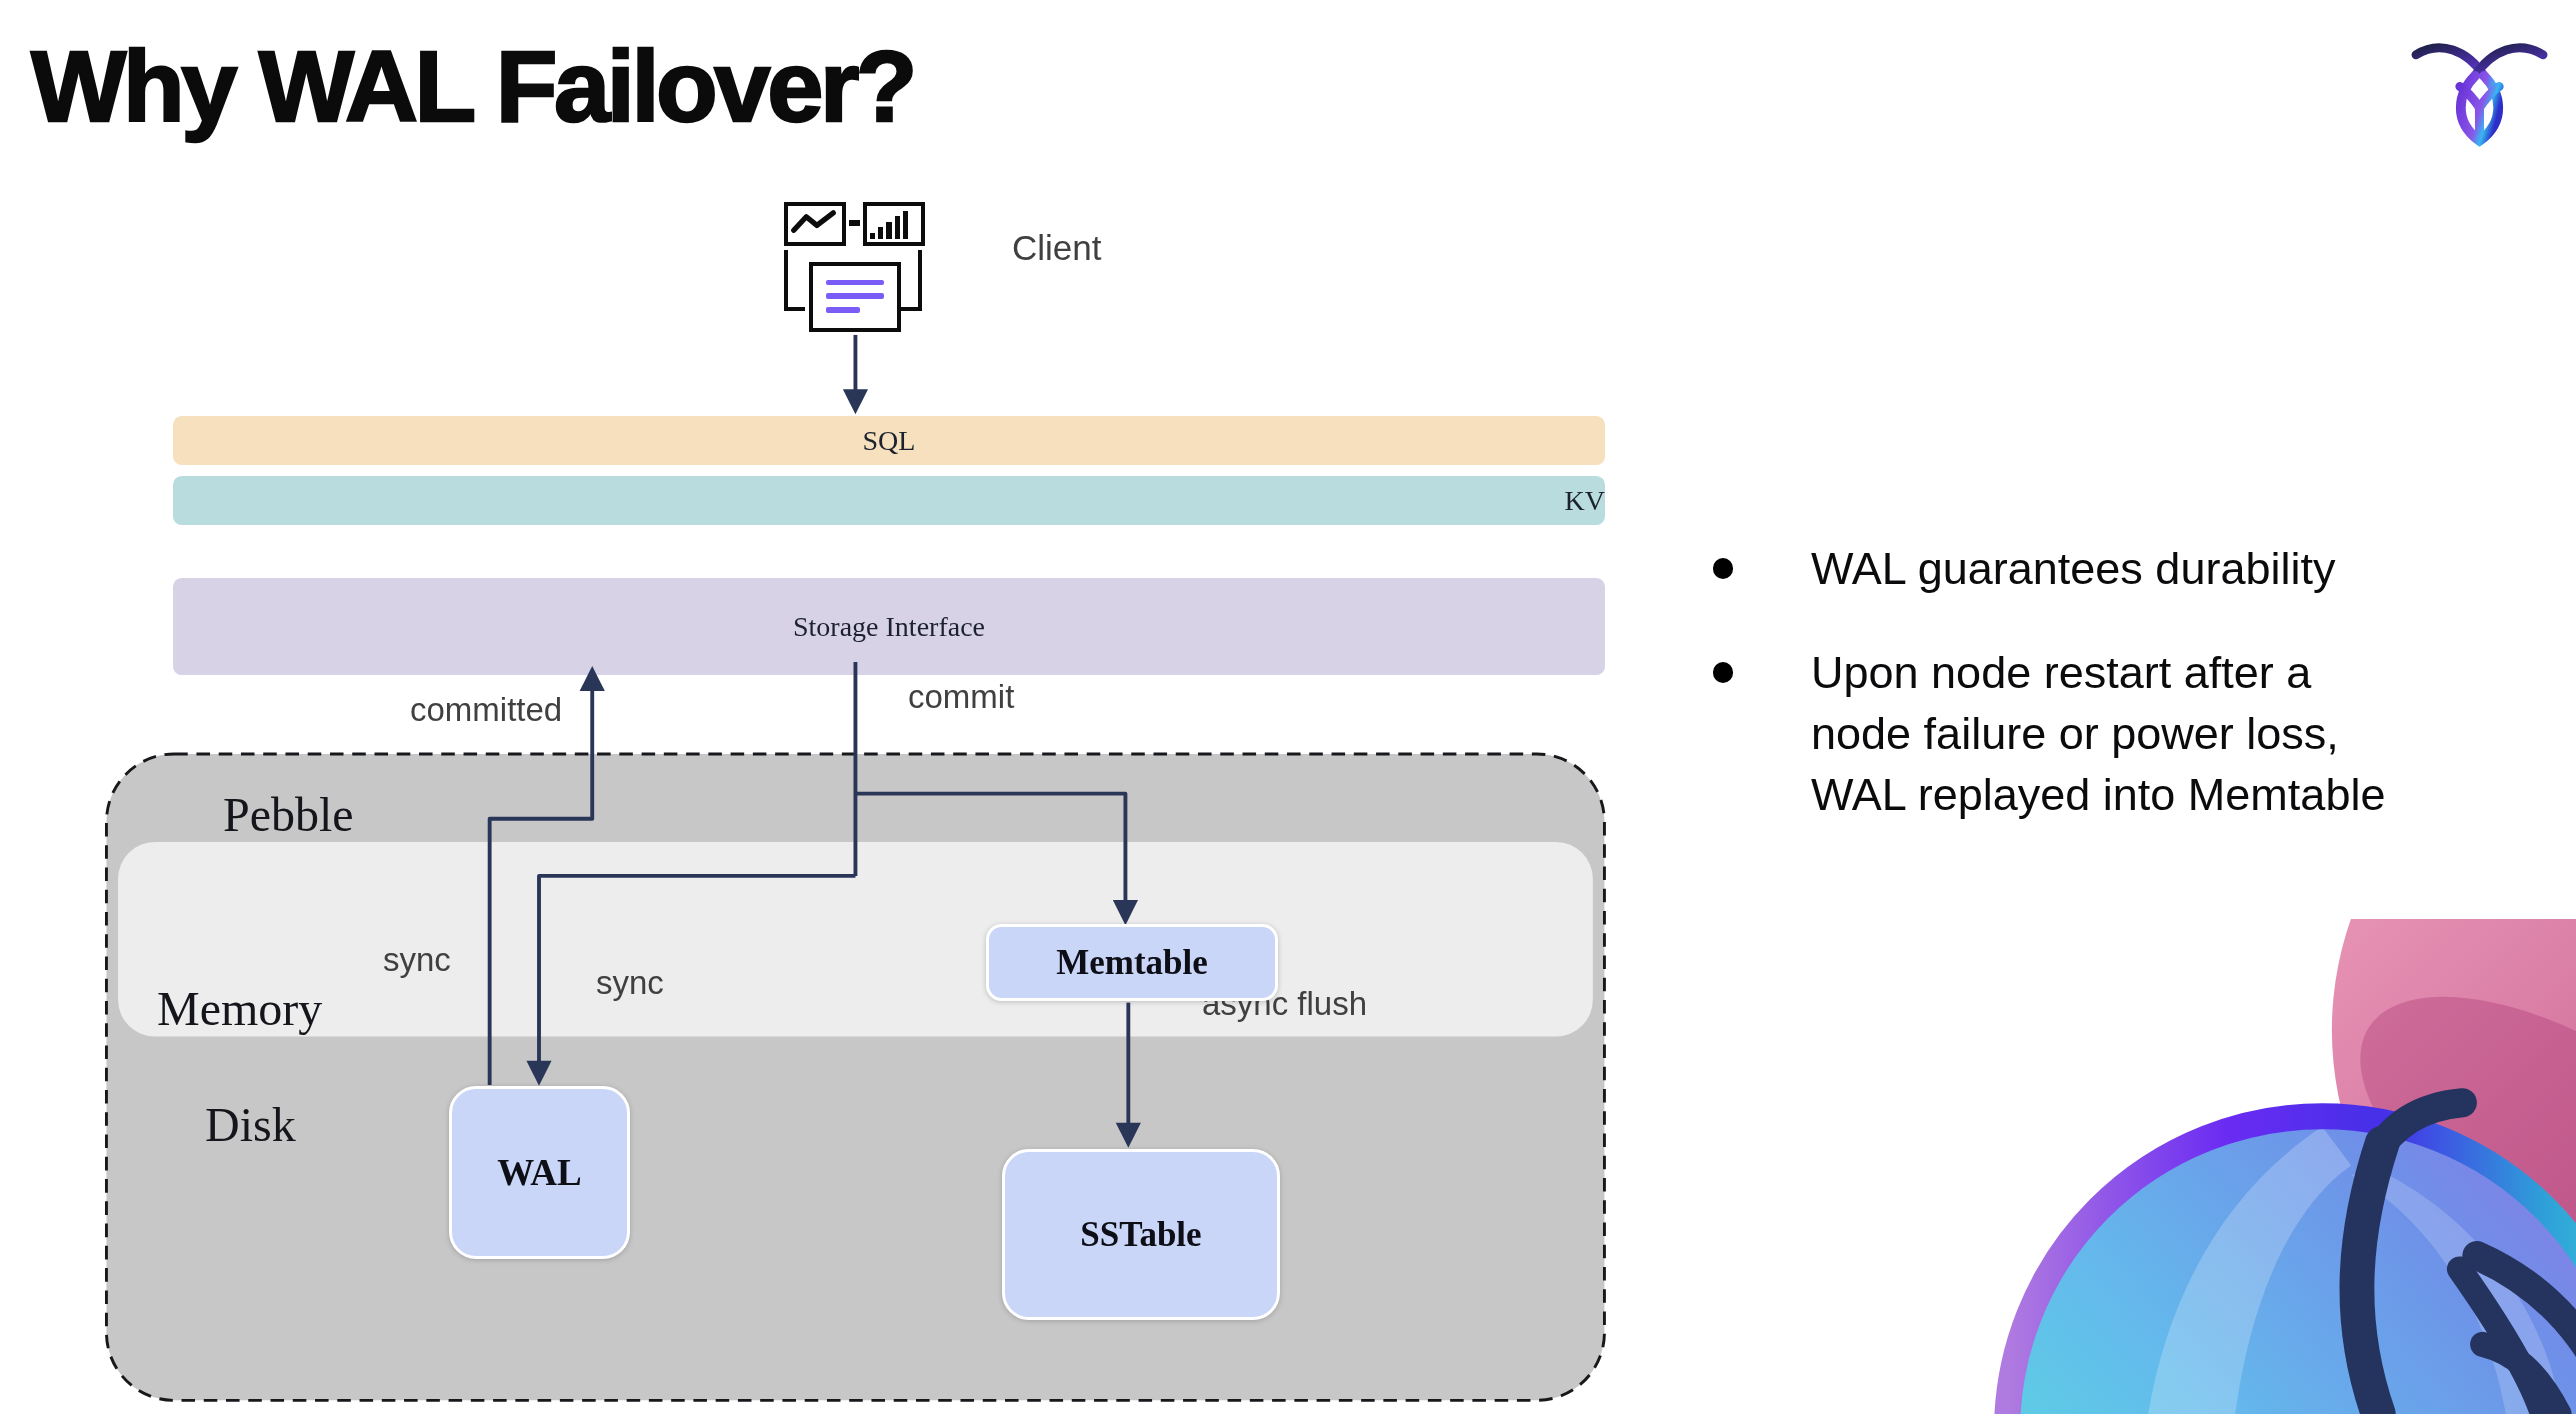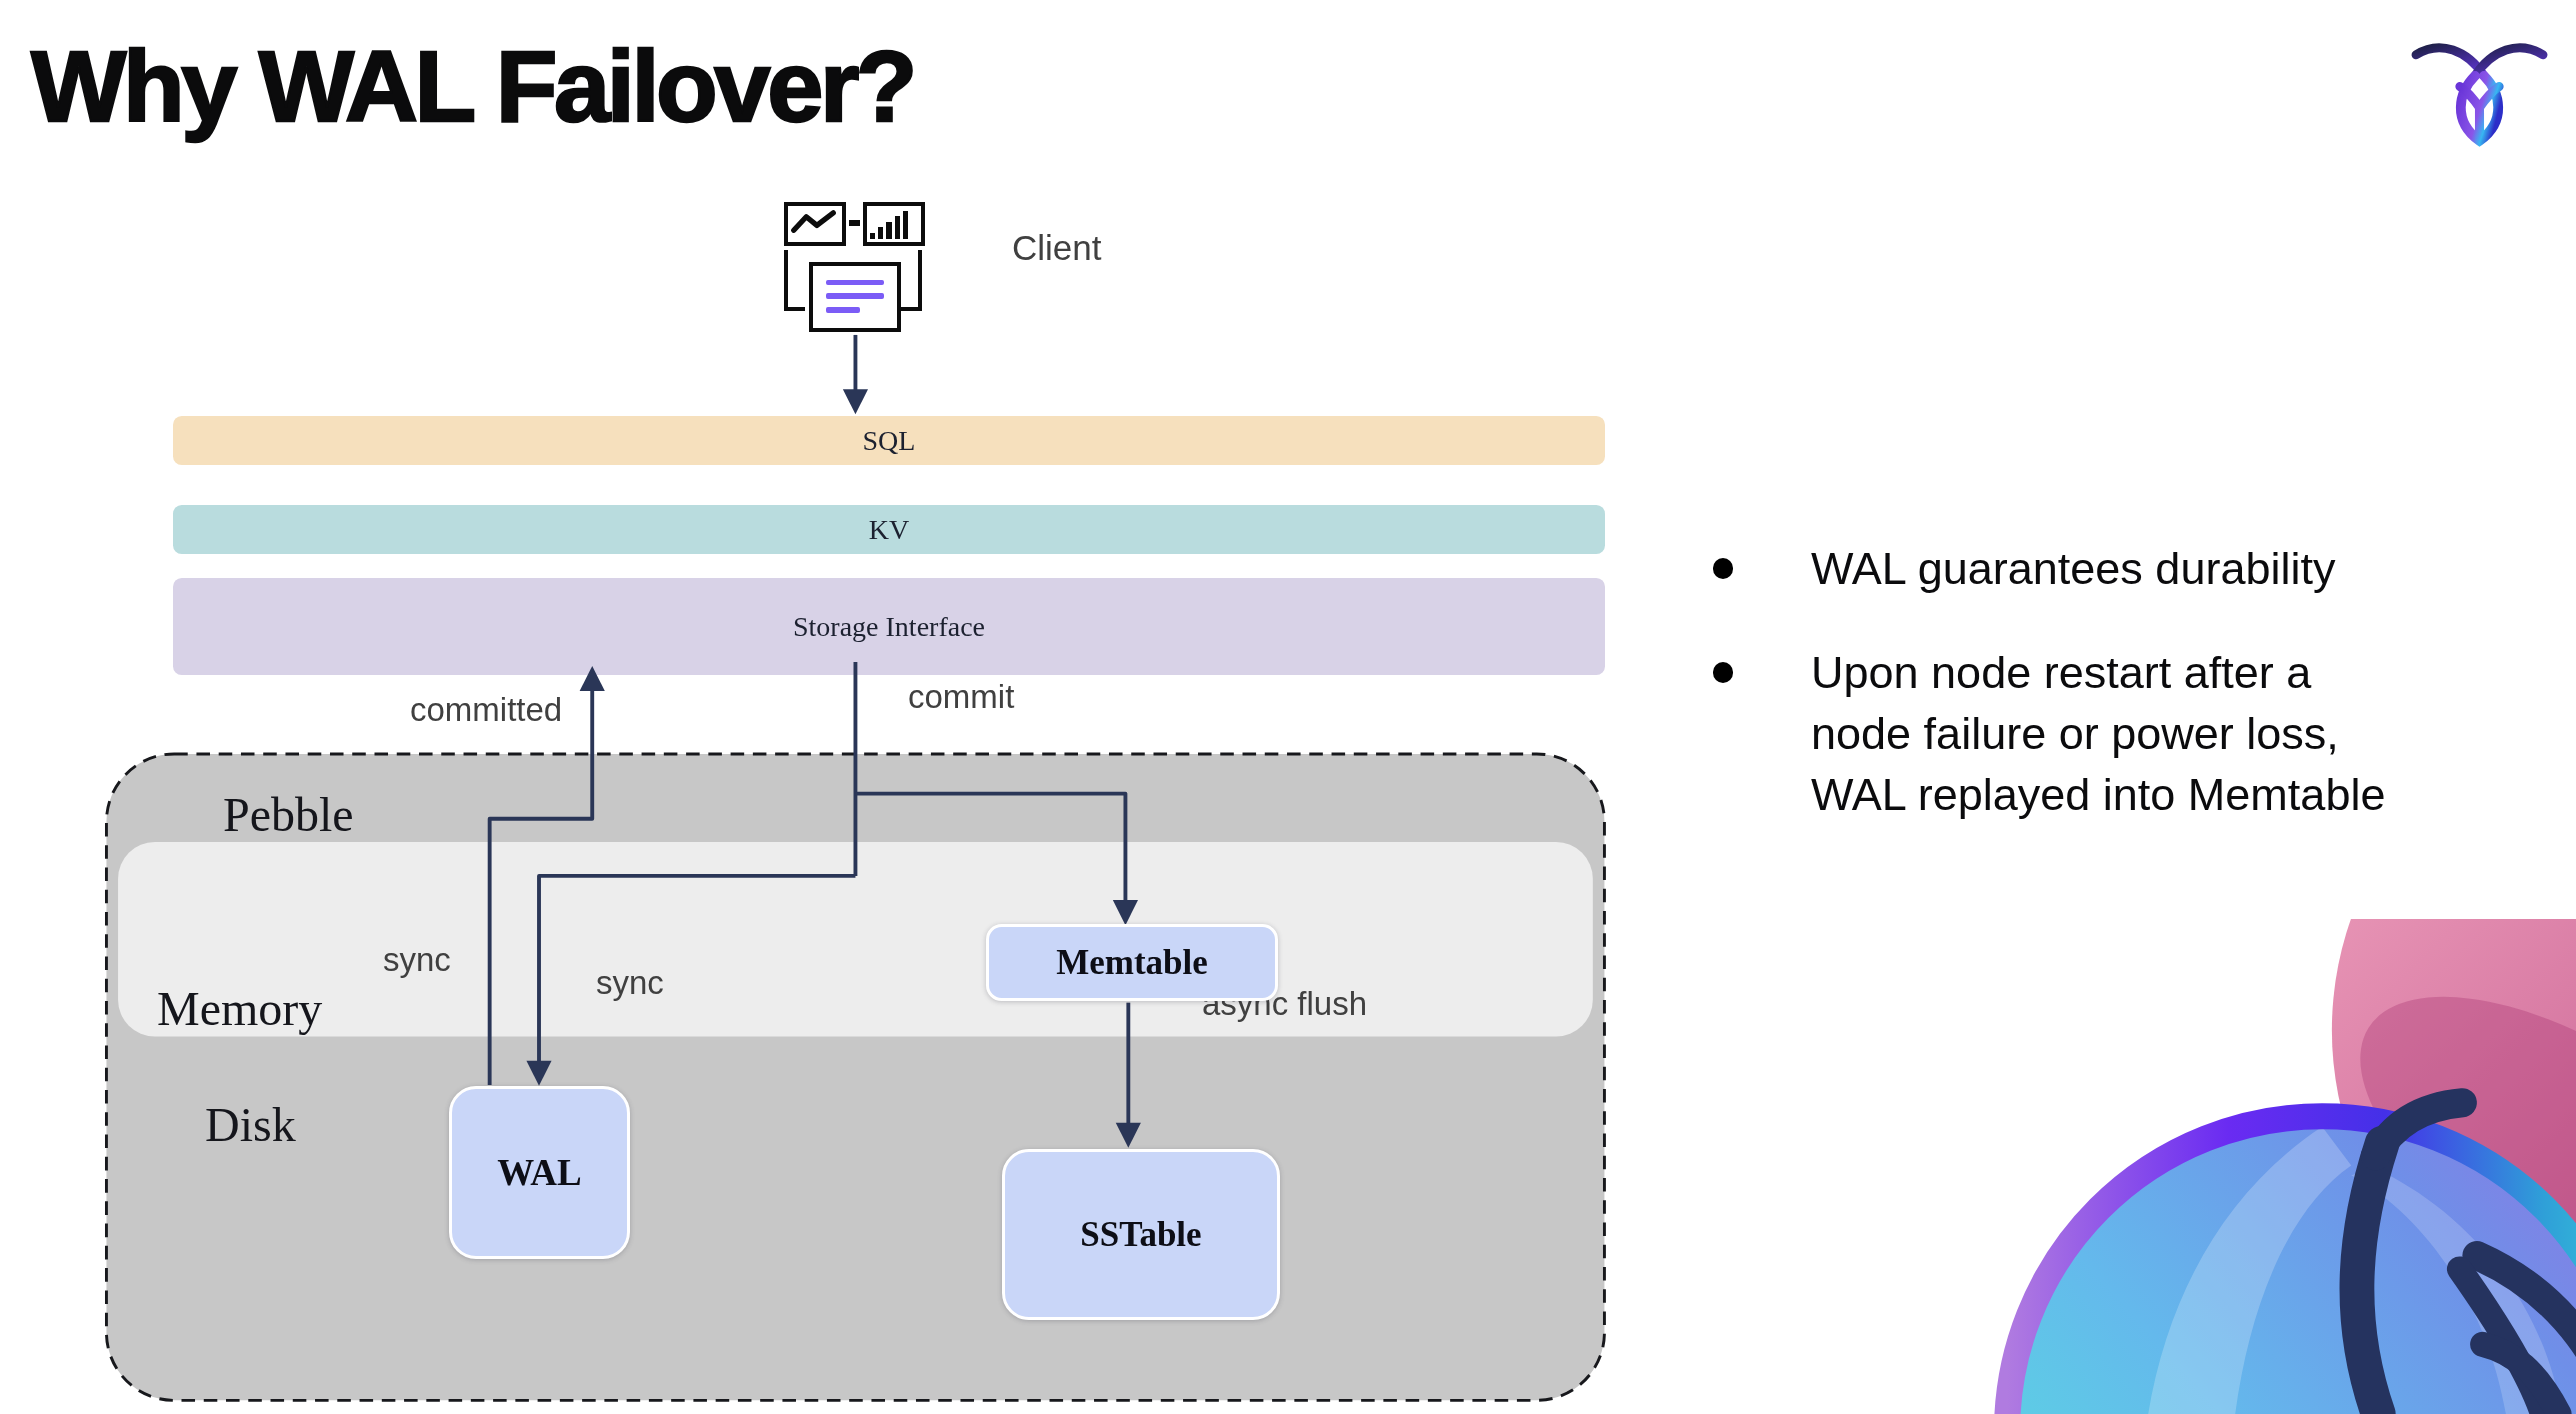--- a/index.html
+++ b/index.html
@@ -8,21 +8,21 @@
   .slide { position:absolute; inset:0; width:2576px; height:1415px; background:#fff; }
 
   .title { position:absolute; left:31px; top:29px; font-size:101px; font-weight:700;
            letter-spacing:-3.4px; color:#0b0b0c;text-align:right; -webkit-text-stroke:2.4px #0b0b0c; }
 
   
   .bar { position:absolute; left:145px; width:1432px; border-radius:8.7px;
          display:flex; align-items:center; justify-content:center;
          font-family:"Liberation Serif", serif; font-size:28px; color:#1c2130;margin-left:28px; }
   .bar-sql     { top:416px; height:49px; background:#f6e0bd; }
-  .bar-kv      { top:505px; height:49px; background:#b9dcde; }
+  .bar-kv      { top:476px; height:49px; background:#b9dcde;justify-content:flex-end; }
   .bar-storage { top:578px; height:97px; background:#d8d2e7; }
 
   
   .dlabel { position:absolute; font-family:"Liberation Serif", serif; font-size:48px; color:#15161c; }
   .alabel { position:absolute; font-size:33px; color:#404040; }
 
   
   .pbox { position:absolute; background:#c9d6f8; border:3.9px solid #ffffff; border-radius:27px;
           box-shadow:0 1px 4.8px rgba(60,60,75,.28); display:flex; align-items:center; justify-content:center;
           font-family:"Liberation Serif", serif; font-weight:700; font-size:37px; color:#0d0e16;text-align:right; }

